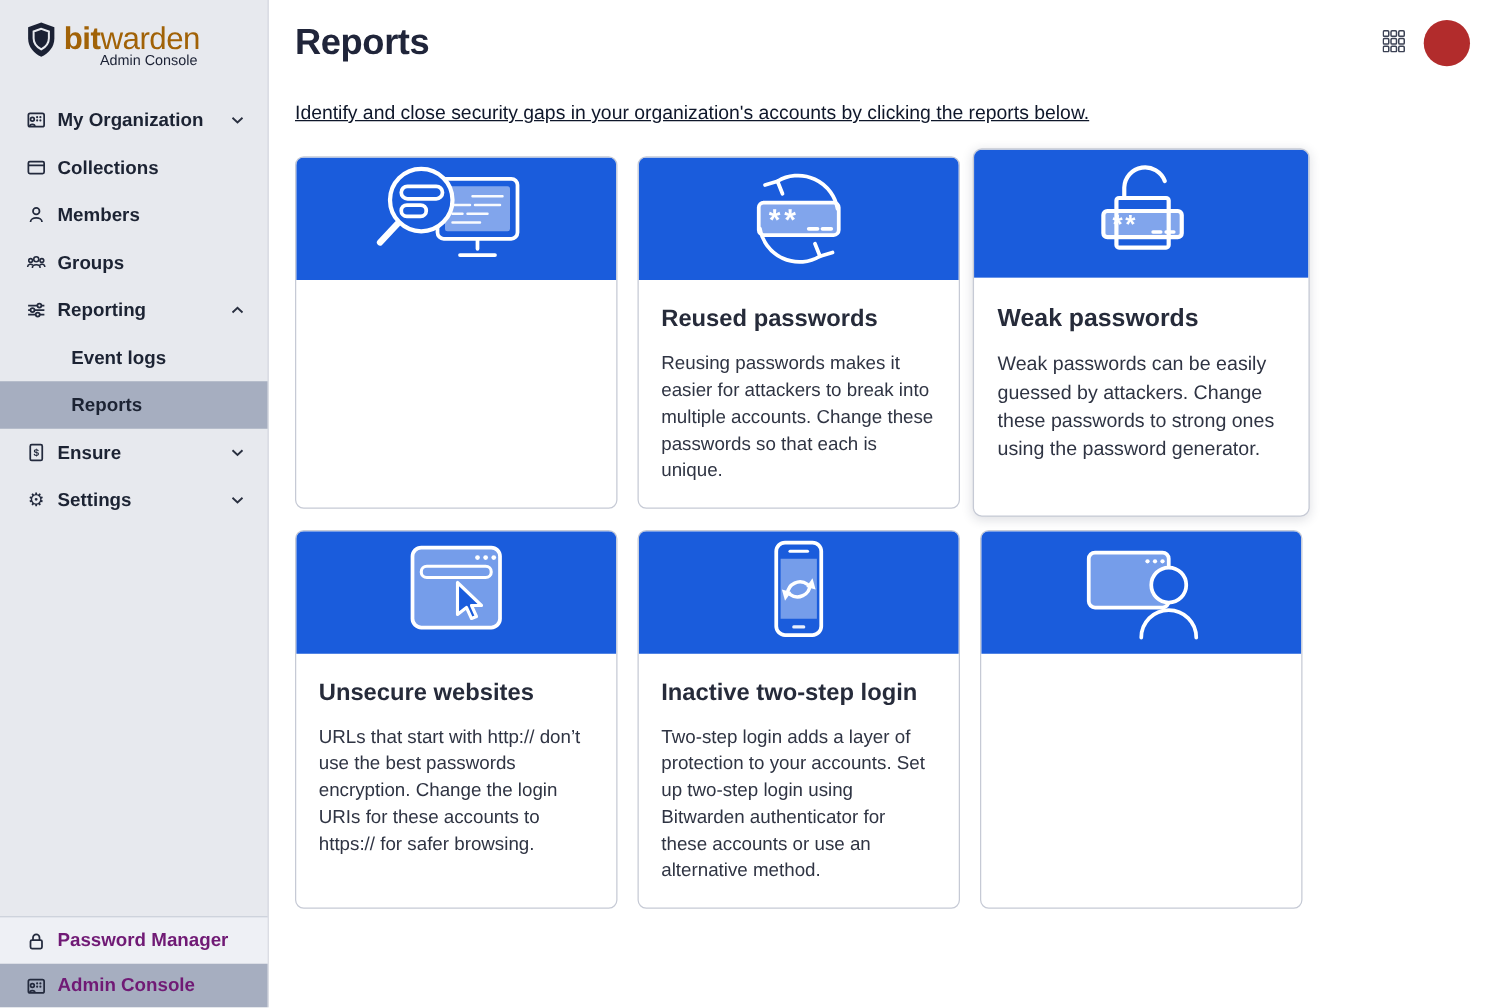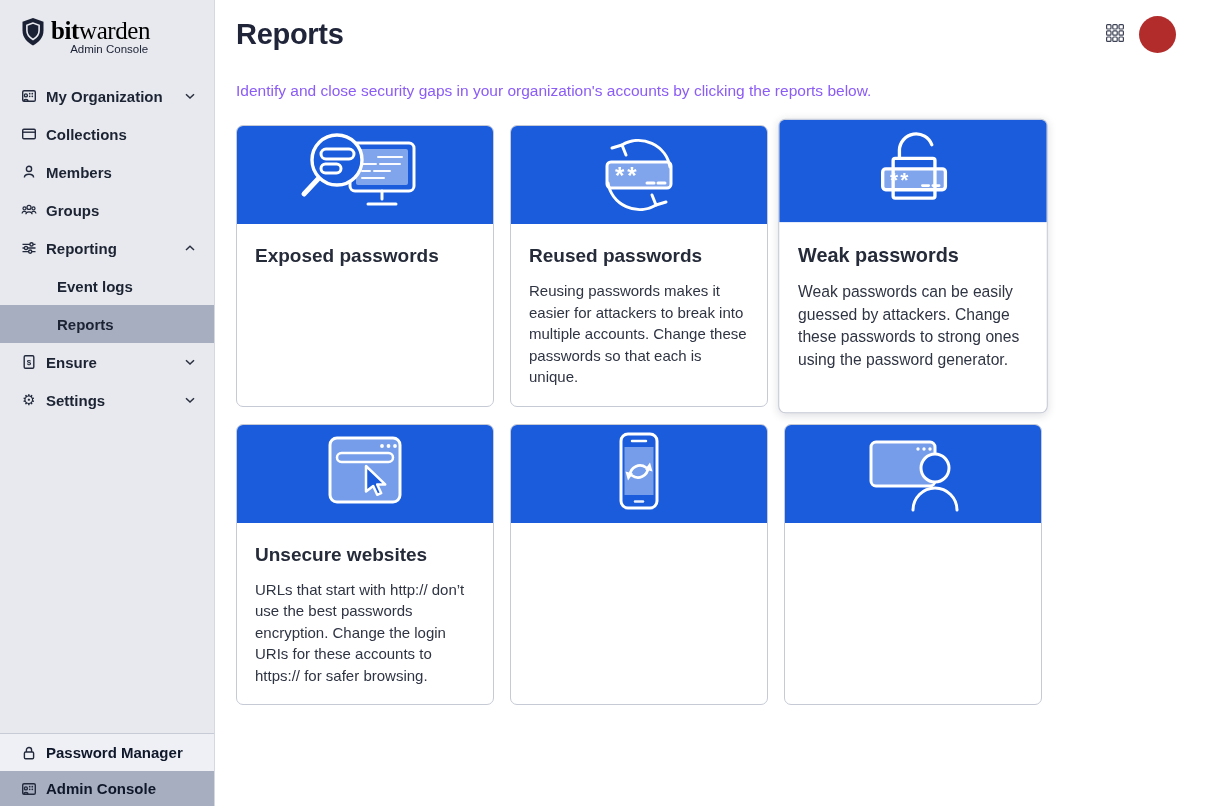--- a/index.html
+++ b/index.html
@@ -5,48 +5,48 @@
   * { margin:0; padding:0; box-sizing:border-box; }
   html,body { width:1205px; height:806px; overflow:hidden; background:#fff;
     font-family:"Liberation Sans", sans-serif; color:#20263a; }
   body { display:flex; }
 
   
   .sidebar { width:215px; flex:0 0 215px; background:#e7e9ee; border-right:1px solid #d5d8e0;
     display:flex; flex-direction:column; }
   .logo-block { padding:17px 18px 6px 20px; }
   .logo-row { display:flex; align-items:flex-start; gap:5px; }
-  .brand-text { font-size:25px; line-height:28px; color:#000000; letter-spacing:-0.4px;font-family:Liberation Serif, serif; }
+  .brand-text { font-size:25px; line-height:28px; color:#a16207; letter-spacing:-0.4px; }
   .brand-bold { font-weight:800; }
   .brand-light { font-weight:300; }
   .brand-sub { font-size:11.5px; color:#1b2134; text-align:right; margin-top:-2px; padding-right:2px; }
   .nav { margin-top:16px; }
   .nav-item { height:38px; display:flex; align-items:center; gap:9px;
     padding:0 16px 0 21px; font-size:15px; font-weight:700; color:#1c2333; cursor:pointer; }
   .nav-item .chev { margin-left:auto; }
   .nav-child { padding-left:57px; }
   .nav-selected { background:#a6aec0; }
   .sb-icon { width:16px; height:16px; flex:0 0 16px; display:block; }
   .uicon { width:16px; flex:0 0 16px; font-family:"DejaVu Sans", sans-serif; font-size:15px;
     line-height:16px; text-align:center; color:#232a3d; }
   .sidebar-footer { margin-top:auto; }
   .footer-divider { border-top:1px solid #c6cbd6; }
   .footer-item { display:flex; align-items:center; gap:9px; padding:0 16px 0 21px;
-    font-size:15px; font-weight:700; color:#0f172a; cursor:pointer; }
+    font-size:15px; font-weight:700; color:#701a75; cursor:pointer; }
   .footer-pm { height:37px; background:#eef0f5; }
   .footer-ac { height:35px; background:#a6aec0; flex:1; }
 
   
   .main { flex:1; padding-left:21px; }
   .main-header { display:flex; align-items:center; margin-top:16px; padding-right:29px; }
   .page-title { font-size:29px; font-weight:700; color:#20253a; letter-spacing:-0.3px; }
   .header-right { margin-left:auto; display:flex; align-items:center; gap:15px; }
   .apps-btn { background:none; border:none; cursor:pointer; padding:0; display:block; }
   .avatar { width:37px; height:37px; border-radius:50%; background:#b22c2c; border:none; cursor:pointer; }
-  .intro { margin-top:29px; font-size:15.5px; color:#8b5cf6; }
+  .intro { margin-top:29px; font-size:15.5px; color:#0f172a;text-decoration:underline; }
 
   .cards-grid { margin-top:25px; display:grid; grid-template-columns:repeat(3,258px);
     column-gap:16px; row-gap:17px; width:806px; }
   .card { border:1px solid #c6cad5; border-radius:7px; background:#fff; overflow:hidden;
     cursor:pointer; display:flex; flex-direction:column; }
   .card-hovered { transform:scale(1.045); box-shadow:0 2px 8px rgba(31,41,66,.15); }
   .card-art { height:98px; flex:0 0 98px; background:#1a5cdc; display:flex;
     align-items:center; justify-content:center; }
   .card-art svg { display:block; }
   .card-body { padding:13px 18px 18px; }
@@ -210,21 +210,20 @@
             </g>
             <path d="M92 64v8M78 77h28"></path>
             <circle cx="47" cy="33" r="25" fill="#1a5cdc" stroke-width="3.4"></circle>
             <rect x="31" y="22" width="33" height="10" rx="5"></rect>
             <rect x="31" y="37" width="20" height="9" rx="4.5"></rect>
             <path d="M28 52 14 67" stroke-width="5"></path>
           </g>
         </svg>
       </div>
       <div class="card-body">
-        <h2 class="card-title">Exposed passwords</h2>
       </div>
     </article>
 
     <article class="card">
       <div class="card-art">
         <svg width="150" height="96" viewBox="0 0 150 96">
           <g stroke="#fff" fill="none" stroke-width="3" stroke-linecap="round" stroke-linejoin="round">
             <path d="M58 18a32 32 0 0 1 48 22"></path>
             <path d="M58 18l-10 3M58 18l4 10"></path>
             <path d="M92 78a32 32 0 0 1-48-22"></path>
@@ -286,20 +285,24 @@
             <path d="M68 15h14" stroke-width="2.5"></path>
             <rect x="60.5" y="21" width="29" height="48" fill="rgba(255,255,255,0.4)" stroke="none"></rect>
             <path d="M71 75.5h8" stroke-width="2.5" opacity="0.9"></path>
             <path d="M66 49a10 10 0 0 1 16-7.5" stroke-width="2.8"></path>
             <polygon points="81,43.5 86,36.5 88.5,45.5" fill="#fff" stroke="none"></polygon>
             <path d="M84 42a10 10 0 0 1-16 7.5" stroke-width="2.8"></path>
             <polygon points="69,47.5 64,54.5 61.5,45.5" fill="#fff" stroke="none"></polygon>
           </g>
         </svg>
       </div>
+      <div class="card-body">
+        <h2 class="card-title">Inactive two-step login</h2>
+        <p class="card-desc">Two-step login adds a layer of protection to your accounts. Set up two-step login using Bitwarden authenticator for these accounts or use an alternative method.</p>
+      </div>
     </article>
 
     <article class="card">
       <div class="card-art">
         <svg width="150" height="96" viewBox="0 0 150 96">
           <g stroke="#fff" fill="none" stroke-width="3" stroke-linecap="round" stroke-linejoin="round">
             <rect x="33" y="16" width="64" height="44" rx="5" fill="rgba(255,255,255,0.4)"></rect>
             <circle cx="80" cy="23" r="1.7" fill="#fff" stroke="none"></circle>
             <circle cx="86" cy="23" r="1.7" fill="#fff" stroke="none"></circle>
             <circle cx="92" cy="23" r="1.7" fill="#fff" stroke="none"></circle>

